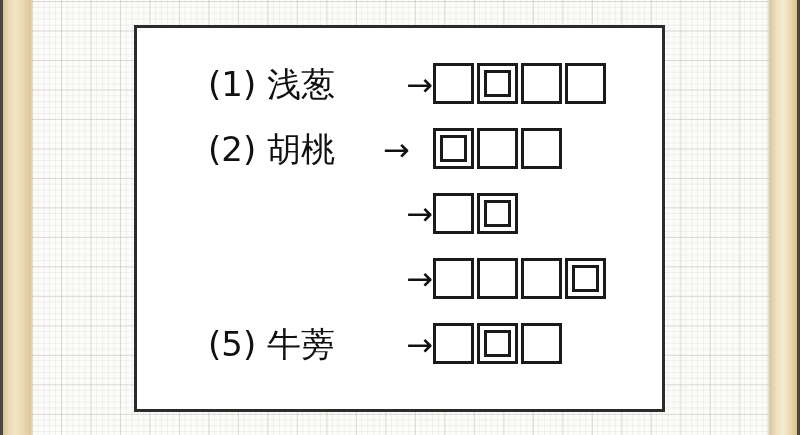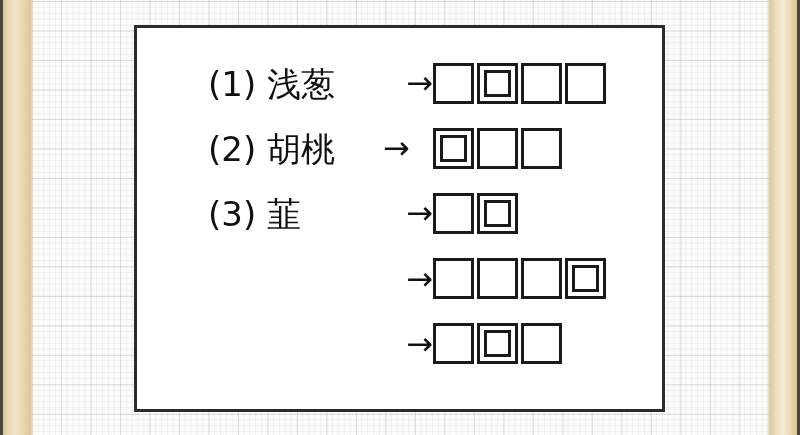--- a/index.html
+++ b/index.html
@@ -135,21 +135,21 @@
     color: #111111;
     line-height: 1;
     display: inline-block;
     font-family: "DejaVu Sans", "Liberation Sans", sans-serif;
   }
 
   
   .label-zone {
     width: 225px;
     display: flex;
-    align-items: flex-start;
+    align-items: flex-end;
     flex: 0 0 auto;
   }
   .label-zone .row-label { flex: 0 0 auto; }
   .label-zone .gap { flex: 1 1 auto; }
   .label-zone.tight .gap { flex: 0 0 0px; }
   .label-zone.tight { width: 225px; gap: 24px; }
 
   .boxes {
     display: flex;
     align-items: center;
@@ -215,43 +215,43 @@
             <span class="row-arrow">→</span>
           </div>
           <div class="boxes">
             <div class="sqbox double"></div>
             <div class="sqbox"></div>
             <div class="sqbox"></div>
           </div>
         </li>
         <li class="quiz-row">
           <div class="label-zone">
-            <span class="row-label"><span class="row-number">(3)</span> <span class="row-word">韮</span></span>
-            <span class="gap"></span>
-            <span class="row-arrow">→</span>
-          </div>
-          <div class="boxes">
-            <div class="sqbox"></div>
-            <div class="sqbox double"></div>
-          </div>
-        </li>
-        <li class="quiz-row">
-          <div class="label-zone">
-            <span class="gap"></span>
-            <span class="row-arrow">→</span>
-          </div>
-          <div class="boxes">
-            <div class="sqbox"></div>
-            <div class="sqbox"></div>
-            <div class="sqbox"></div>
-            <div class="sqbox double"></div>
-          </div>
-        </li>
-        <li class="quiz-row">
-          <div class="label-zone">
+            <span class="gap"></span>
+            <span class="row-arrow">→</span>
+          </div>
+          <div class="boxes">
+            <div class="sqbox"></div>
+            <div class="sqbox double"></div>
+          </div>
+        </li>
+        <li class="quiz-row">
+          <div class="label-zone">
+            <span class="gap"></span>
+            <span class="row-arrow">→</span>
+          </div>
+          <div class="boxes">
+            <div class="sqbox"></div>
+            <div class="sqbox"></div>
+            <div class="sqbox"></div>
+            <div class="sqbox double"></div>
+          </div>
+        </li>
+        <li class="quiz-row">
+          <div class="label-zone">
+            <span class="row-label"><span class="row-number">(5)</span> <span class="row-word">牛蒡</span></span>
             <span class="gap"></span>
             <span class="row-arrow">→</span>
           </div>
           <div class="boxes">
             <div class="sqbox"></div>
             <div class="sqbox double"></div>
             <div class="sqbox"></div>
           </div>
         </li>
       </ul>

